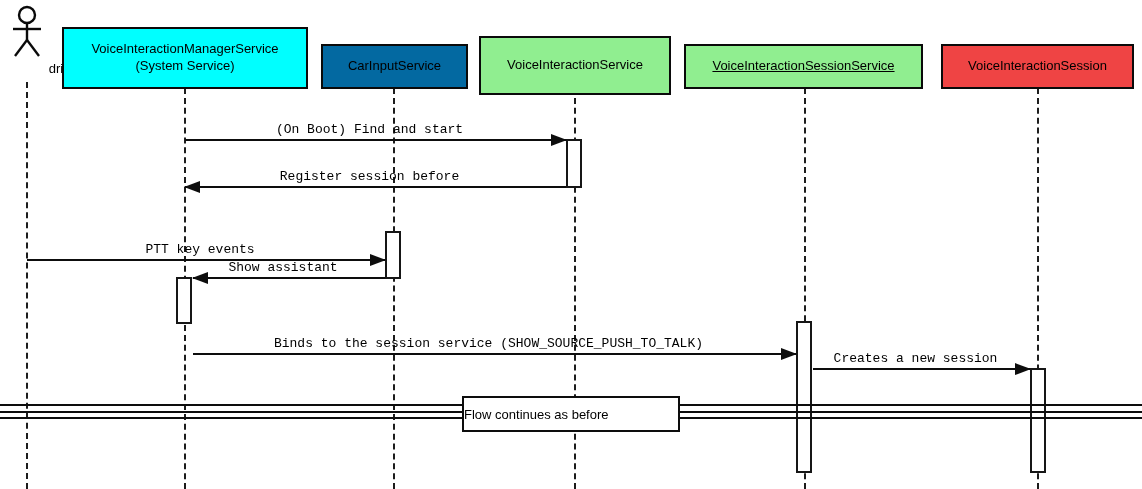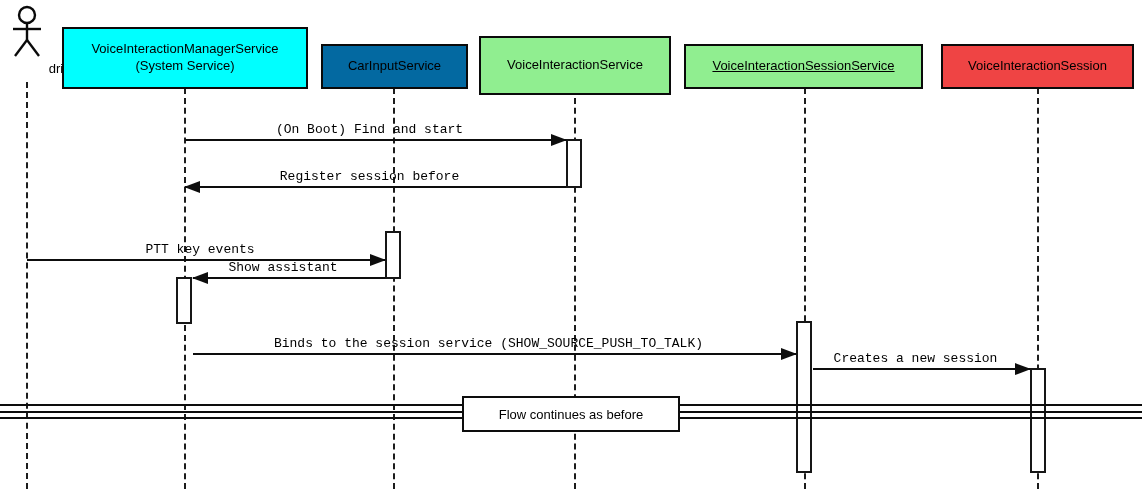--- a/index.html
+++ b/index.html
@@ -10,21 +10,21 @@
         border:2.5px solid #0a0a0a;text-align:right;line-height:1.3;box-sizing:border-box;}
   .activation{position:absolute;width:16px;background:#ffffff;border:2px solid #161616;box-sizing:border-box;}
   .message{position:absolute;height:22px;}
   .msg-label{position:absolute;left:0;right:12px;bottom:4px;text-align:center;white-space:nowrap;font-family:Liberation Mono, monospace;}
   .msg-line{position:absolute;left:0;right:0;bottom:0;height:2px;background:#0d0d0d;}
   .arrow-right{position:absolute;right:-1px;bottom:-5px;width:0;height:0;
                border-left:16px solid #0d0d0d;border-top:6px solid transparent;border-bottom:6px solid transparent;}
   .arrow-left{position:absolute;left:-1px;bottom:-5px;width:0;height:0;
               border-right:16px solid #0d0d0d;border-top:6px solid transparent;border-bottom:6px solid transparent;}
   .divline{position:absolute;left:0;width:1142px;background:#0d0d0d;}
-  .divider-box{position:absolute;display:flex;align-items:center;justify-content:center;
+  .divider-box{position:absolute;display:flex;align-items:center;
                background:#ffffff;border:2px solid #0d0d0d;box-sizing:border-box;text-align:center;}
   .actor-figure{position:absolute;}
   .actor-label{position:absolute;text-align:center;white-space:nowrap;}
 </style>
 </head>
 <body>
 
 <div class="canvas">
 
   <div class="lifeline" style="left:26px;top:82px;height:407px;"></div>

